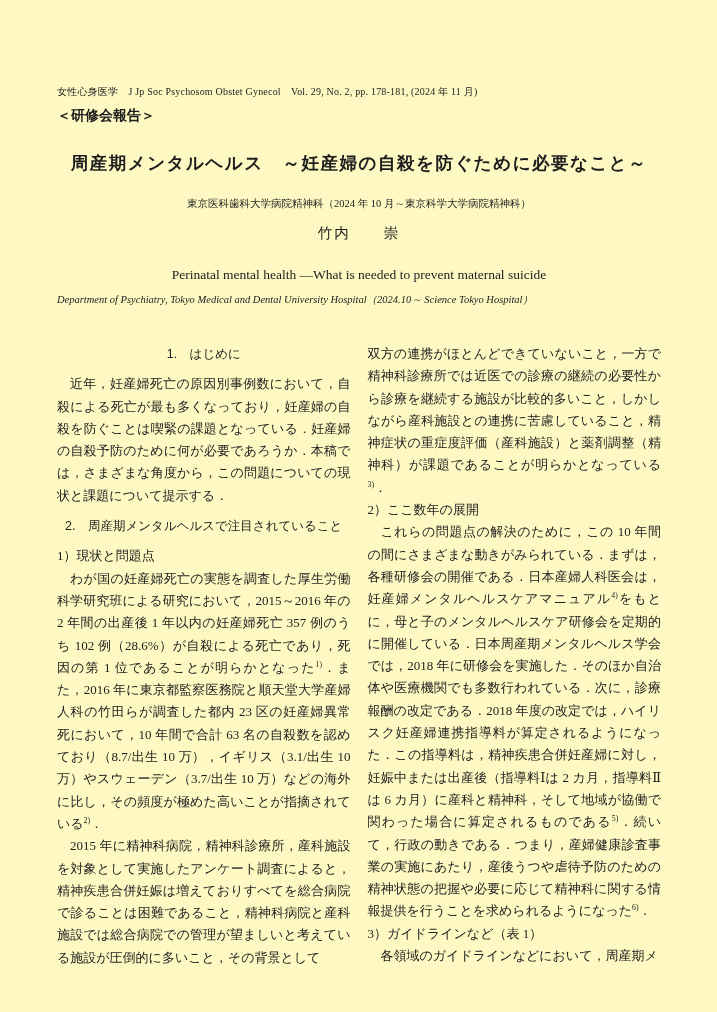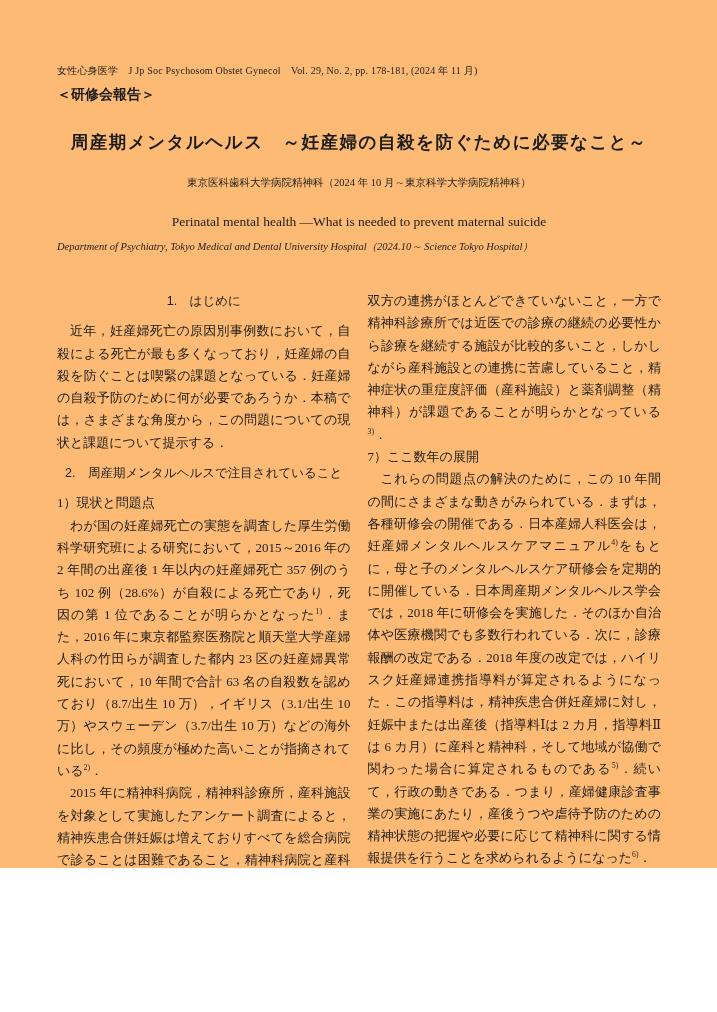--- a/index.html
+++ b/index.html
@@ -1,23 +1,23 @@
 <!DOCTYPE html>
 <html><head>
 <meta charset="utf-8">
 <style>
   html, body { margin: 0; padding: 0; background: #ffffff; }
   .page {
     position: relative;
     width: 717px;
-    height: 868px;
+    height: 1012px;
     box-sizing: border-box;
-    background: #fdba74;
+    background: #fef9c3;
     color: #1c1c1c;
-    padding: 64px 56px 0 57px;
+    padding: 85px 56px 0 57px;
     font-family: "Liberation Serif", "DejaVu Serif", serif;
     overflow: hidden;
   }
   .journal-line {
     font-size: 10px;
     letter-spacing: 0.2px;
     white-space: nowrap;
   }
   .report-tag {
     margin-top: 8px;
@@ -94,32 +94,33 @@
   }
 </style>
 </head>
 <body>
 
 <div class="page">
   <div class="journal-line">女性心身医学　J Jp Soc Psychosom Obstet Gynecol　Vol. 29, No. 2, pp. 178-181, (2024 年 11 月)</div>
   <div class="report-tag">＜研修会報告＞</div>
   <h1 class="title-ja">周産期メンタルヘルス　～妊産婦の自殺を防ぐために必要なこと～</h1>
   <div class="affil-ja">東京医科歯科大学病院精神科（2024 年 10 月～東京科学大学病院精神科）</div>
+  <div class="author-ja">竹内　　崇</div>
   <div class="title-en">Perinatal mental health ―What is needed to prevent maternal suicide</div>
   <div class="affil-en">Department of Psychiatry, Tokyo Medical and Dental University Hospital（2024.10～ Science Tokyo Hospital）</div>
   <div class="body-cols">
     <div class="col" id="col-0">
         <div class="h-center">1.　はじめに</div>
         <div class="para">近年，妊産婦死亡の原因別事例数において，自殺による死亡が最も多くなっており，妊産婦の自殺を防ぐことは喫緊の課題となっている．妊産婦の自殺予防のために何が必要であろうか．本稿では，さまざまな角度から，この問題についての現状と課題について提示する．</div>
         <div class="h-center">2.　周産期メンタルヘルスで注目されていること</div>
         <div class="subhead">1）現状と問題点</div>
         <div class="para">わが国の妊産婦死亡の実態を調査した厚生労働科学研究班による研究において，2015～2016 年の 2 年間の出産後 1 年以内の妊産婦死亡 357 例のうち 102 例（28.6%）が自殺による死亡であり，死因の第 1 位であることが明らかとなった<sup>1)</sup>．また，2016 年に東京都監察医務院と順天堂大学産婦人科の竹田らが調査した都内 23 区の妊産婦異常死において，10 年間で合計 63 名の自殺数を認めており（8.7/出生 10 万），イギリス（3.1/出生 10 万）やスウェーデン（3.7/出生 10 万）などの海外に比し，その頻度が極めた高いことが指摘されている<sup>2)</sup>．</div>
         <div class="para">2015 年に精神科病院，精神科診療所，産科施設を対象として実施したアンケート調査によると，精神疾患合併妊娠は増えておりすべてを総合病院で診ることは困難であること，精神科病院と産科施設では総合病院での管理が望ましいと考えている施設が圧倒的に多いこと，その背景として</div>
       </div>
     <div class="col" id="col-1">
         <div class="para noindent">双方の連携がほとんどできていないこと，一方で精神科診療所では近医での診療の継続の必要性から診療を継続する施設が比較的多いこと，しかしながら産科施設との連携に苦慮していること，精神症状の重症度評価（産科施設）と薬剤調整（精神科）が課題であることが明らかとなっている<sup>3)</sup>．</div>
-        <div class="subhead">7）ここ数年の展開</div>
+        <div class="subhead">2）ここ数年の展開</div>
         <div class="para">これらの問題点の解決のために，この 10 年間の間にさまざまな動きがみられている．まずは，各種研修会の開催である．日本産婦人科医会は，妊産婦メンタルヘルスケアマニュアル<sup>4)</sup>をもとに，母と子のメンタルヘルスケア研修会を定期的に開催している．日本周産期メンタルヘルス学会では，2018 年に研修会を実施した．そのほか自治体や医療機関でも多数行われている．次に，診療報酬の改定である．2018 年度の改定では，ハイリスク妊産婦連携指導料が算定されるようになった．この指導料は，精神疾患合併妊産婦に対し，妊娠中または出産後（指導料Ⅰは 2 カ月，指導料Ⅱは 6 カ月）に産科と精神科，そして地域が協働で関わった場合に算定されるものである<sup>5)</sup>．続いて，行政の動きである．つまり，産婦健康診査事業の実施にあたり，産後うつや虐待予防のための精神状態の把握や必要に応じて精神科に関する情報提供を行うことを求められるようになった<sup>6)</sup>．</div>
         <div class="subhead">3）ガイドラインなど（表 1）</div>
         <div class="para">各領域のガイドラインなどにおいて，周産期メ</div>
       </div>
   </div>
 </div>
 
 </body></html>

